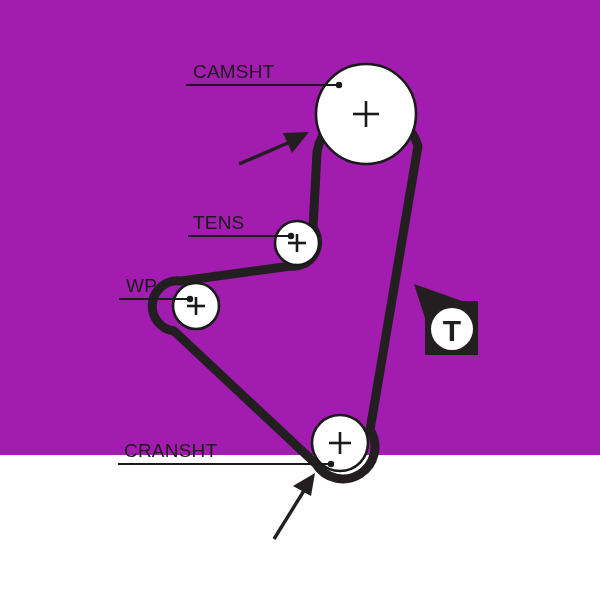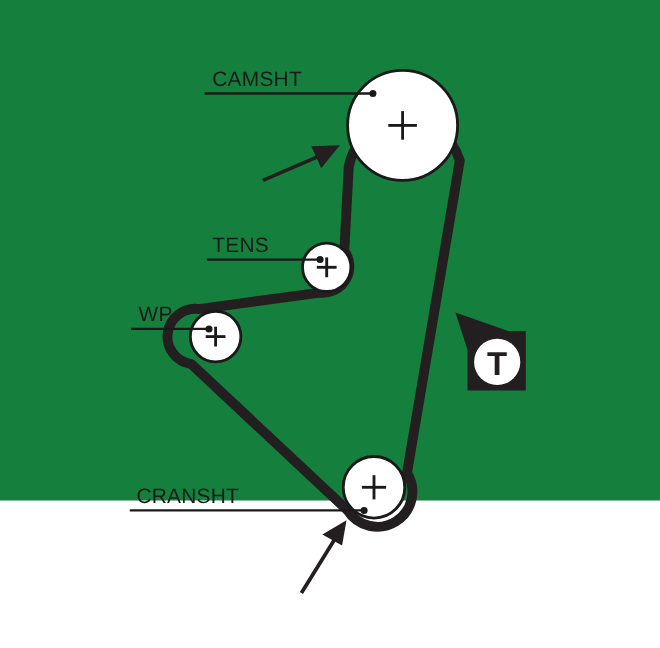--- a/index.html
+++ b/index.html
@@ -10,21 +10,21 @@
   body {
     width: 600px;
     height: 589px;
     font-family: "Liberation Sans", sans-serif;
     overflow: hidden;
   }
   #diagram-root {
     position: relative;
     width: 600px;
     height: 455px;
-    background: #15803d;
+    background: #a21caf;
   }
   svg#belt-drive-diagram {
     display: block;
     width: 600px;
     height: 589px;
   }
   .label-text {
     font-family: "Liberation Sans", sans-serif;
     font-size: 19px;
     fill: #1a1a1a;

